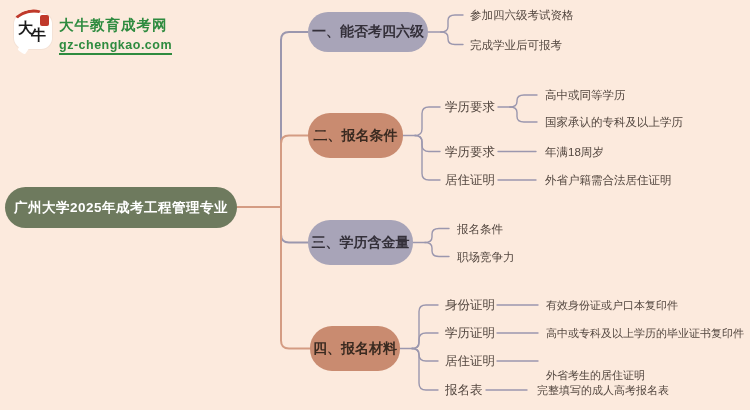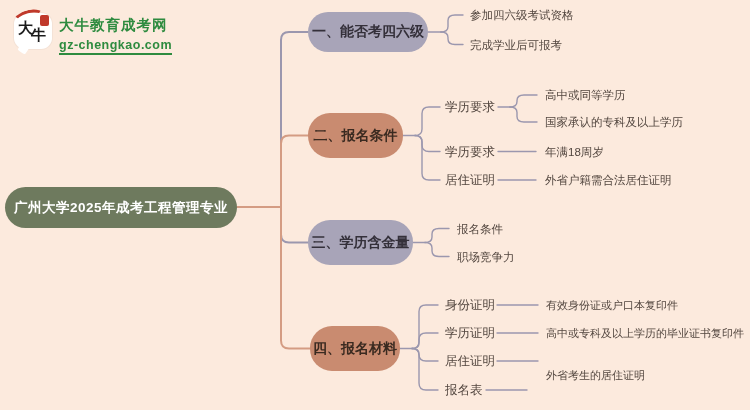--- a/index.html
+++ b/index.html
@@ -119,14 +119,15 @@
   <div class="txt leaf" style="left:457px;top:256.5px;">职场竞争力</div>
 
   <div class="txt sub" style="left:445px;top:305px;">身份证明</div>
   <div class="txt sub" style="left:445px;top:333px;">学历证明</div>
   <div class="txt sub" style="left:445px;top:361px;">居住证明</div>
   <div class="txt sub" style="left:445px;top:390px;">报名表</div>
 
   <div class="txt leaf-sm" style="left:546px;top:305px;">有效身份证或户口本复印件</div>
   <div class="txt leaf-sm" style="left:546px;top:333px;">高中或专科及以上学历的毕业证书复印件</div>
   <div class="txt leaf-sm" style="left:546px;top:375px;">外省考生的居住证明</div>
+  <div class="txt leaf-sm" style="left:537px;top:390px;">完整填写的成人高考报名表</div>
 
 </div>
 
 </body></html>

